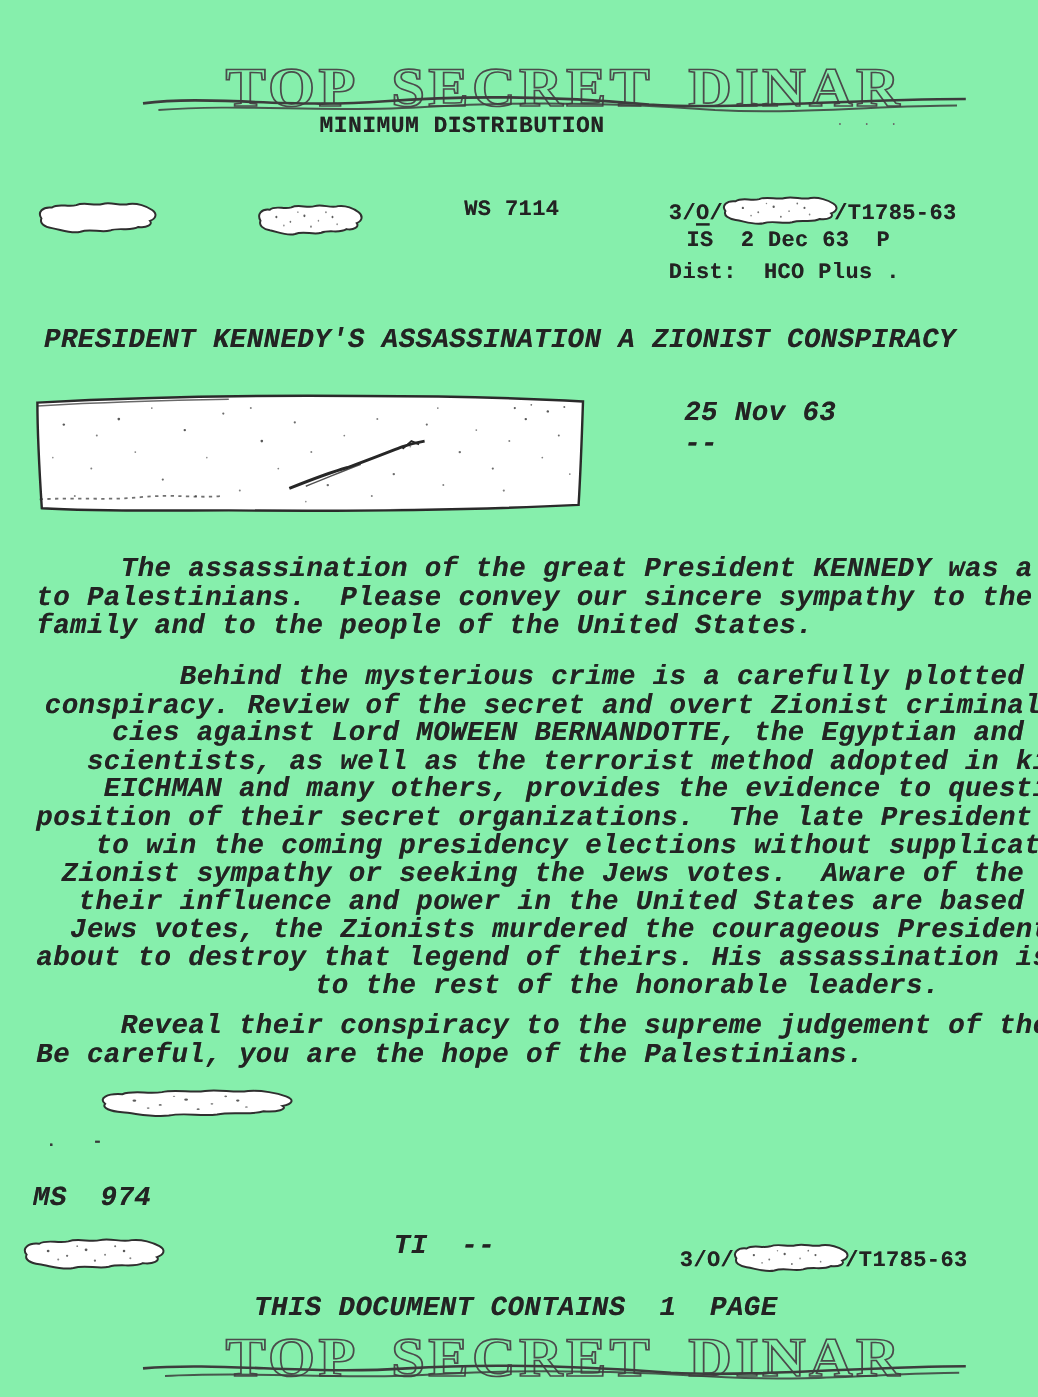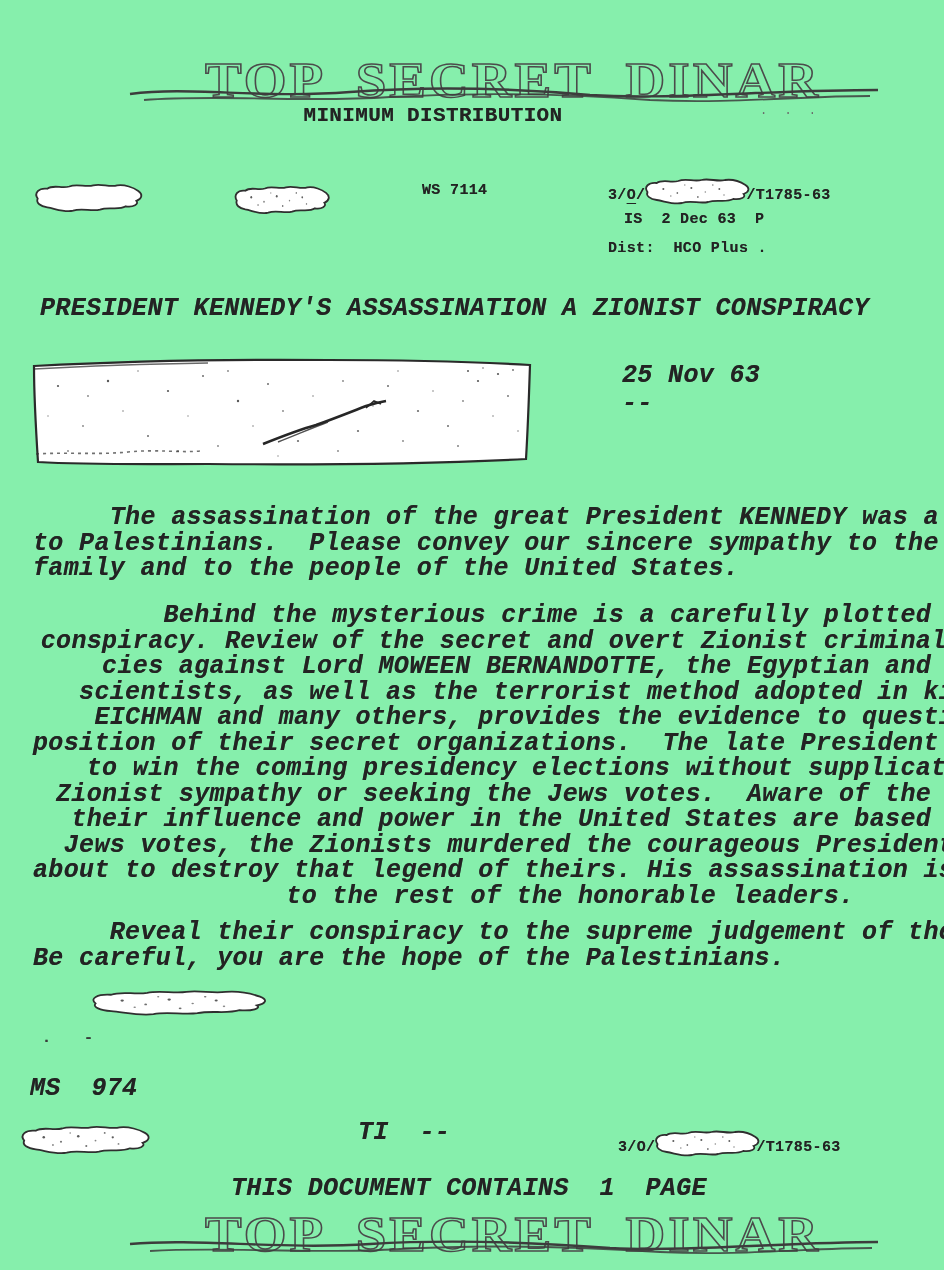--- a/index.html
+++ b/index.html
@@ -9,21 +9,21 @@
     font-family:"Liberation Mono","DejaVu Sans Mono",monospace;
     color:#1f1f1f;
   }
   .abs{position:absolute;}
   .mono{
     font-family:"Liberation Mono","DejaVu Sans Mono",monospace;
     font-weight:700;white-space:pre;letter-spacing:0.35px;
     color:#232323;text-shadow:0 0 0.6px rgba(25,25,25,0.55);
   }
   .body-text{font-size:25px;line-height:25.5px;font-style:italic;}
-  .meta-text{font-size:15px;line-height:29px;}
+  .meta-text{font-size:20px;line-height:29px;}
   .hdr-text{font-size:21px;}
   .stamp{
     width:600px;height:62px;text-align:center;
   }
   .stamp-text{
     position:relative;display:inline-block;
     font-family:"Liberation Serif","DejaVu Serif",serif;
     font-weight:700;font-size:55px;line-height:60px;
     letter-spacing:3px;word-spacing:16px;white-space:nowrap;
     color:transparent;
@@ -61,21 +61,21 @@
 <div id="page">
 
   <div class="abs stamp" style="left:205px;top:50px;">
     <span class="stamp-text">TOP SECRET DINAR</span>
     <svg class="stamp-lines" width="750" height="62">
       <path d="M0,44 C60,36 130,49 220,42 C300,36 380,38 460,45 C540,50 640,40 748,40" fill="none" stroke="#3c3c3c" stroke-width="2.4"></path>
       <path d="M14,50 C90,44 170,53 260,47 C350,42 440,44 520,50 C600,54 670,46 740,46" fill="none" stroke="#3c3c3c" stroke-width="1.8" opacity="0.85"></path>
     </svg>
   </div>
 
-  <div class="abs mono hdr-text" style="left:0;top:104px;width:840px;text-align:center;padding-left:13px;">MINIMUM DISTRIBUTION</div>
+  <div class="abs mono hdr-text" style="left:0;top:104px;width:840px;text-align:center;">MINIMUM DISTRIBUTION</div>
   <div class="abs speck" style="left:760px;top:104px;">. . .</div>
 
   <svg class="abs" style="left:30px;top:181px;" width="115" height="33" viewBox="0 0 120 30" preserveAspectRatio="none">
     <use href="#blobPath"></use>
   </svg>
   <svg class="abs" style="left:230px;top:183px;" width="102" height="33" viewBox="0 0 120 30" preserveAspectRatio="none">
     <use href="#blobPath"></use>
       <use href="#blobDots"></use>
   </svg>
   <div class="abs mono meta-text" style="left:422px;top:176px;">WS 7114</div>

